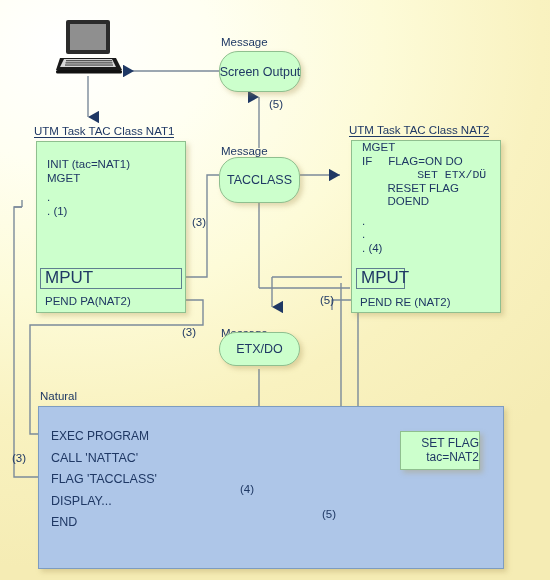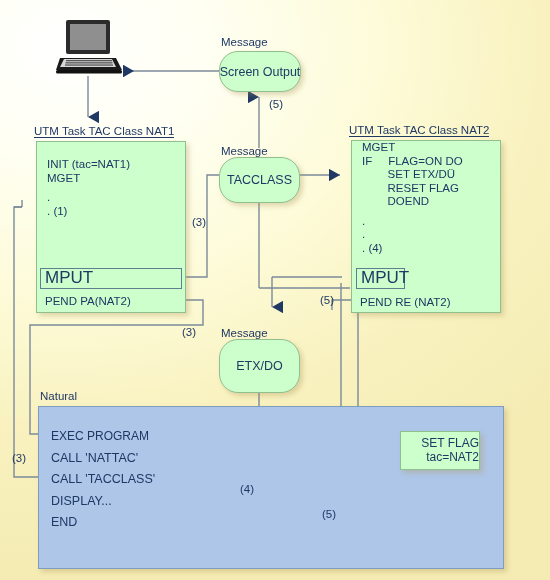--- a/index.html
+++ b/index.html
@@ -191,42 +191,42 @@
   <div class="caption" style="left:221px; top:145px;">Message</div>
   <div class="node green-box centered" style="left:219px; top:157px; width:81px; height:46px;">
     <span class="boxlabel">TACCLASS</span>
   </div>
   <div class="step" style="left:192px; top:216px;">(3)</div>
 
   <div class="caption underlined" style="left:349px; top:124px;">UTM Task TAC Class NAT2</div>
   <div class="node green-box" style="left:351px; top:140px; width:150px; height:173px;">
     <div class="code" style="margin:0 0 0 10px;">MGET</div>
     <div class="code" style="margin:0 0 0 10px;">IF     FLAG=ON DO</div>
-    <div class="code" style="margin:0 0 0 10px;">        SET ETX/DÜ</div>
+    <div class="code" style="margin:0 0 0 10px;font-family:Liberation Mono, monospace;">        SET ETX/DÜ</div>
     <div class="code" style="margin:0 0 0 10px;">        RESET FLAG</div>
     <div class="code" style="margin:0 0 0 10px;">        DOEND</div>
     <div class="code" style="margin:6px 0 0 10px;">.</div>
     <div class="code" style="margin:0 0 0 10px;">.</div>
     <div class="code" style="margin:0 0 0 10px;">. (4)</div>
   </div>
   <div class="sub-box" style="left:356px; top:268px; width:49px; height:21px;">MPUT</div>
   <div class="code" style="position:absolute; left:360px; top:296px;">PEND RE (NAT2)</div>
   <div class="step" style="left:320px; top:294px;">(5)</div>
 
   <div class="caption" style="left:221px; top:327px;">Message</div>
-  <div class="node green-box centered" style="left:219px; top:339px; width:81px; height:54px;">
+  <div class="node green-box centered" style="left:219px; top:332px; width:81px; height:34px;">
     <span class="boxlabel">ETX/DO</span>
   </div>
   <div class="step" style="left:182px; top:326px;">(3)</div>
 
   <div class="caption" style="left:40px; top:390px;">Natural</div>
   <div class="node blue-box" style="left:38px; top:406px; width:466px; height:163px;">
     <div class="code" style="margin:23px 0 0 12px; font-size:12px;">EXEC PROGRAM</div>
     <div class="code" style="margin:8px 0 0 12px; font-size:12.5px;">CALL 'NATTAC'</div>
-    <div class="code" style="margin:8px 0 0 12px; font-size:12.5px;">CALL 'TACCLASS'</div>
+    <div class="code" style="margin:8px 0 0 12px; font-size:12.5px;">FLAG 'TACCLASS'</div>
     <div class="code" style="margin:8px 0 0 12px; font-size:12.5px;">DISPLAY...</div>
     <div class="code" style="margin:8px 0 0 12px; font-size:12.5px;">END</div>
   </div>
 
   <div class="node green-box" style="left:400px; top:431px; width:80px; height:39px;text-align:right;">
     <div class="code" style="margin:5px 0 0 8px; font-size:12px;">SET FLAG</div>
     <div class="code" style="margin:0 0 0 8px; font-size:12px;">tac=NAT2</div>
   </div>
 
   <div class="step" style="left:12px; top:452px;">(3)</div>

